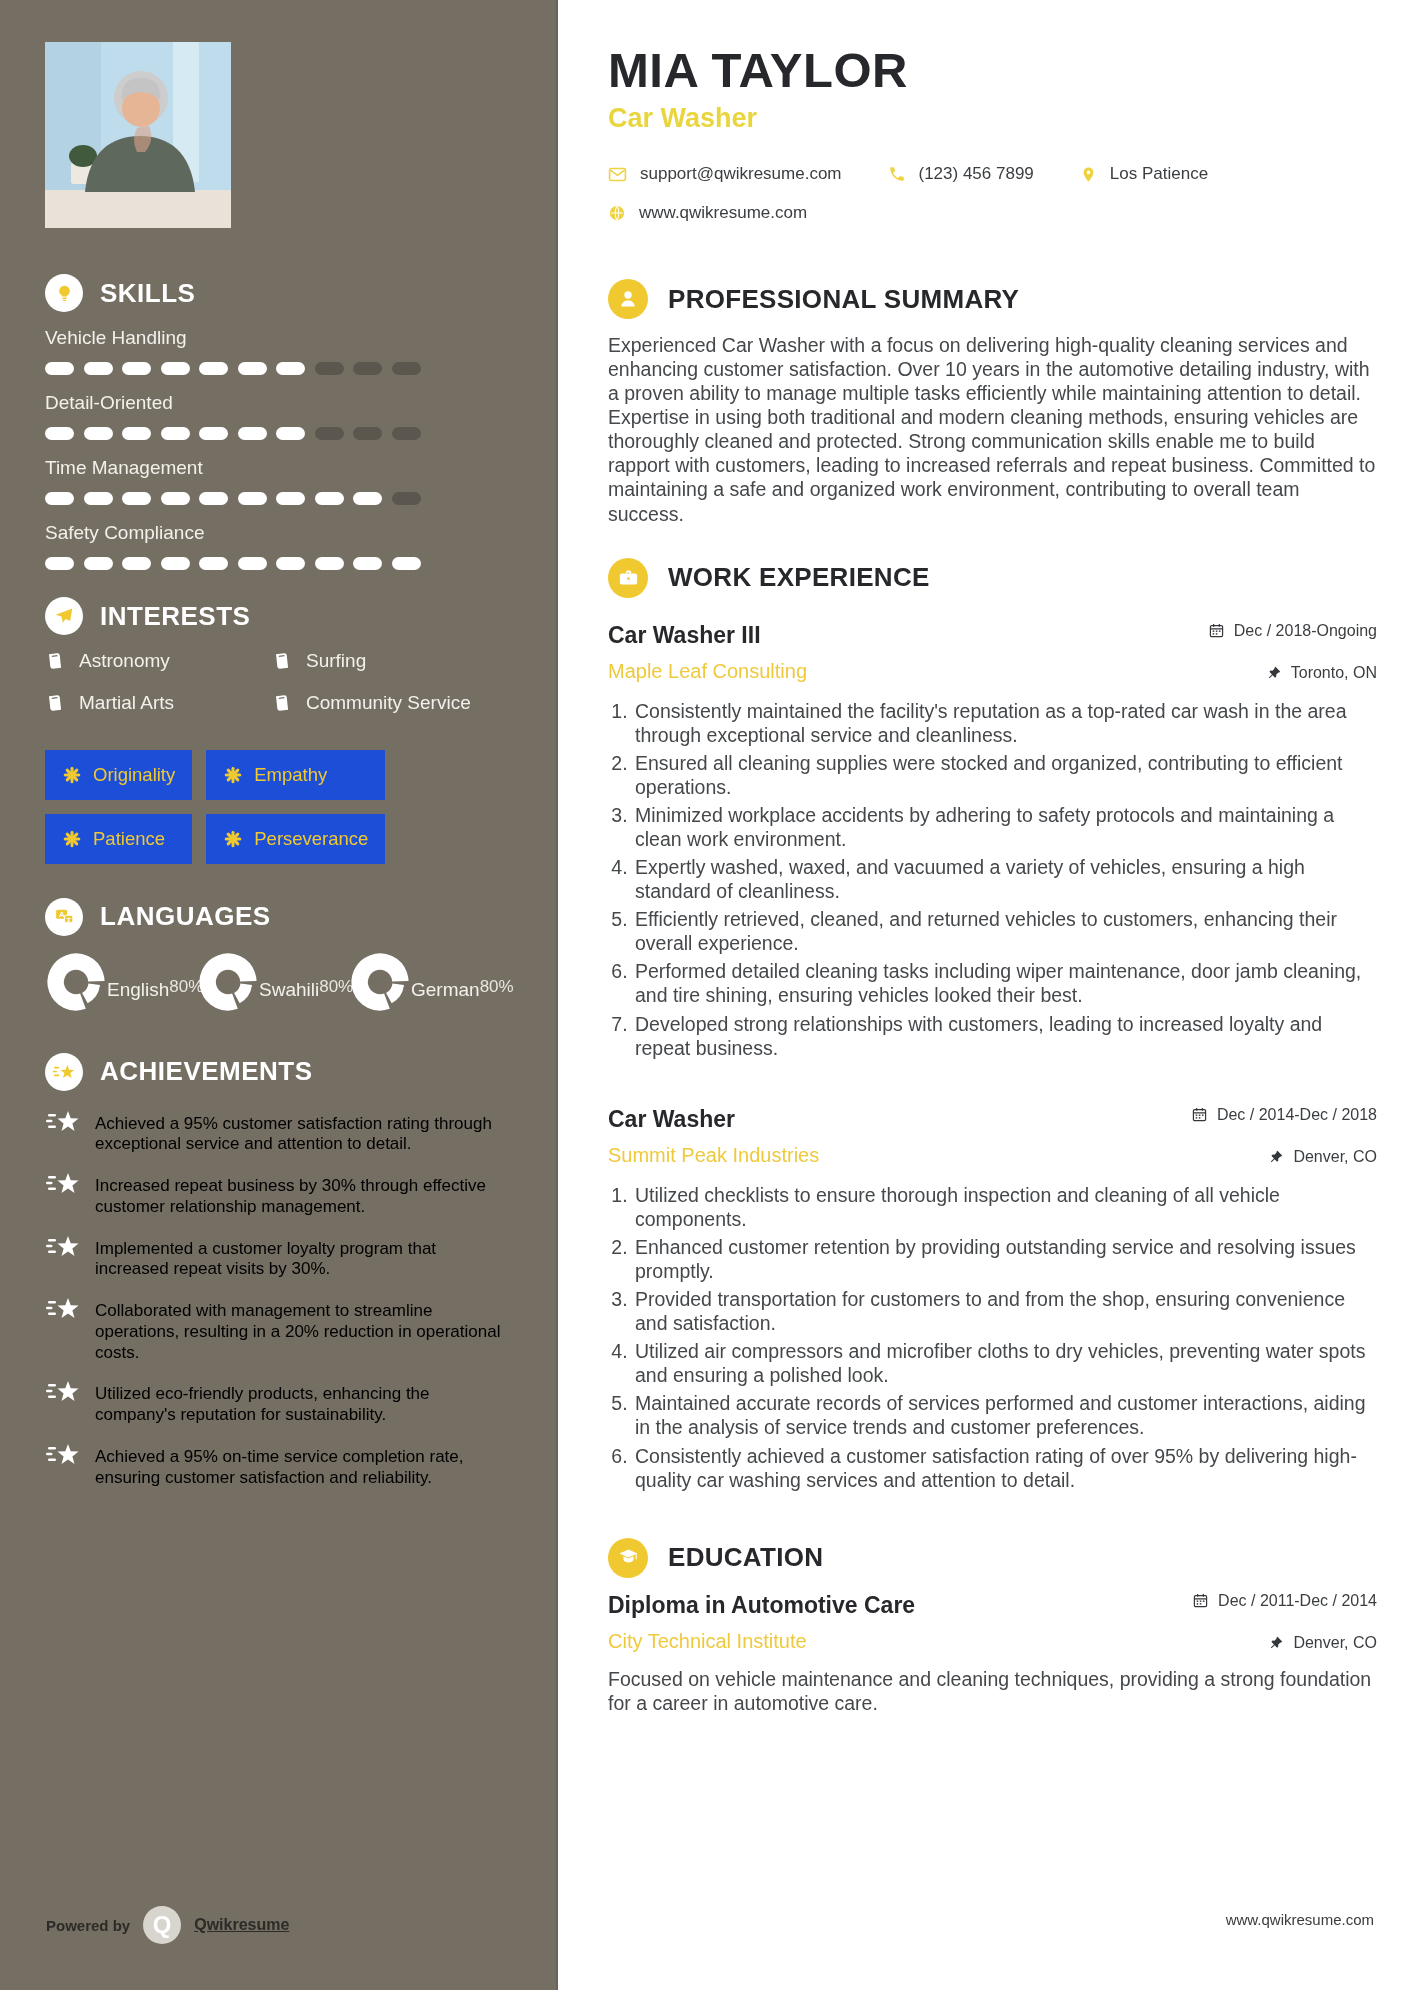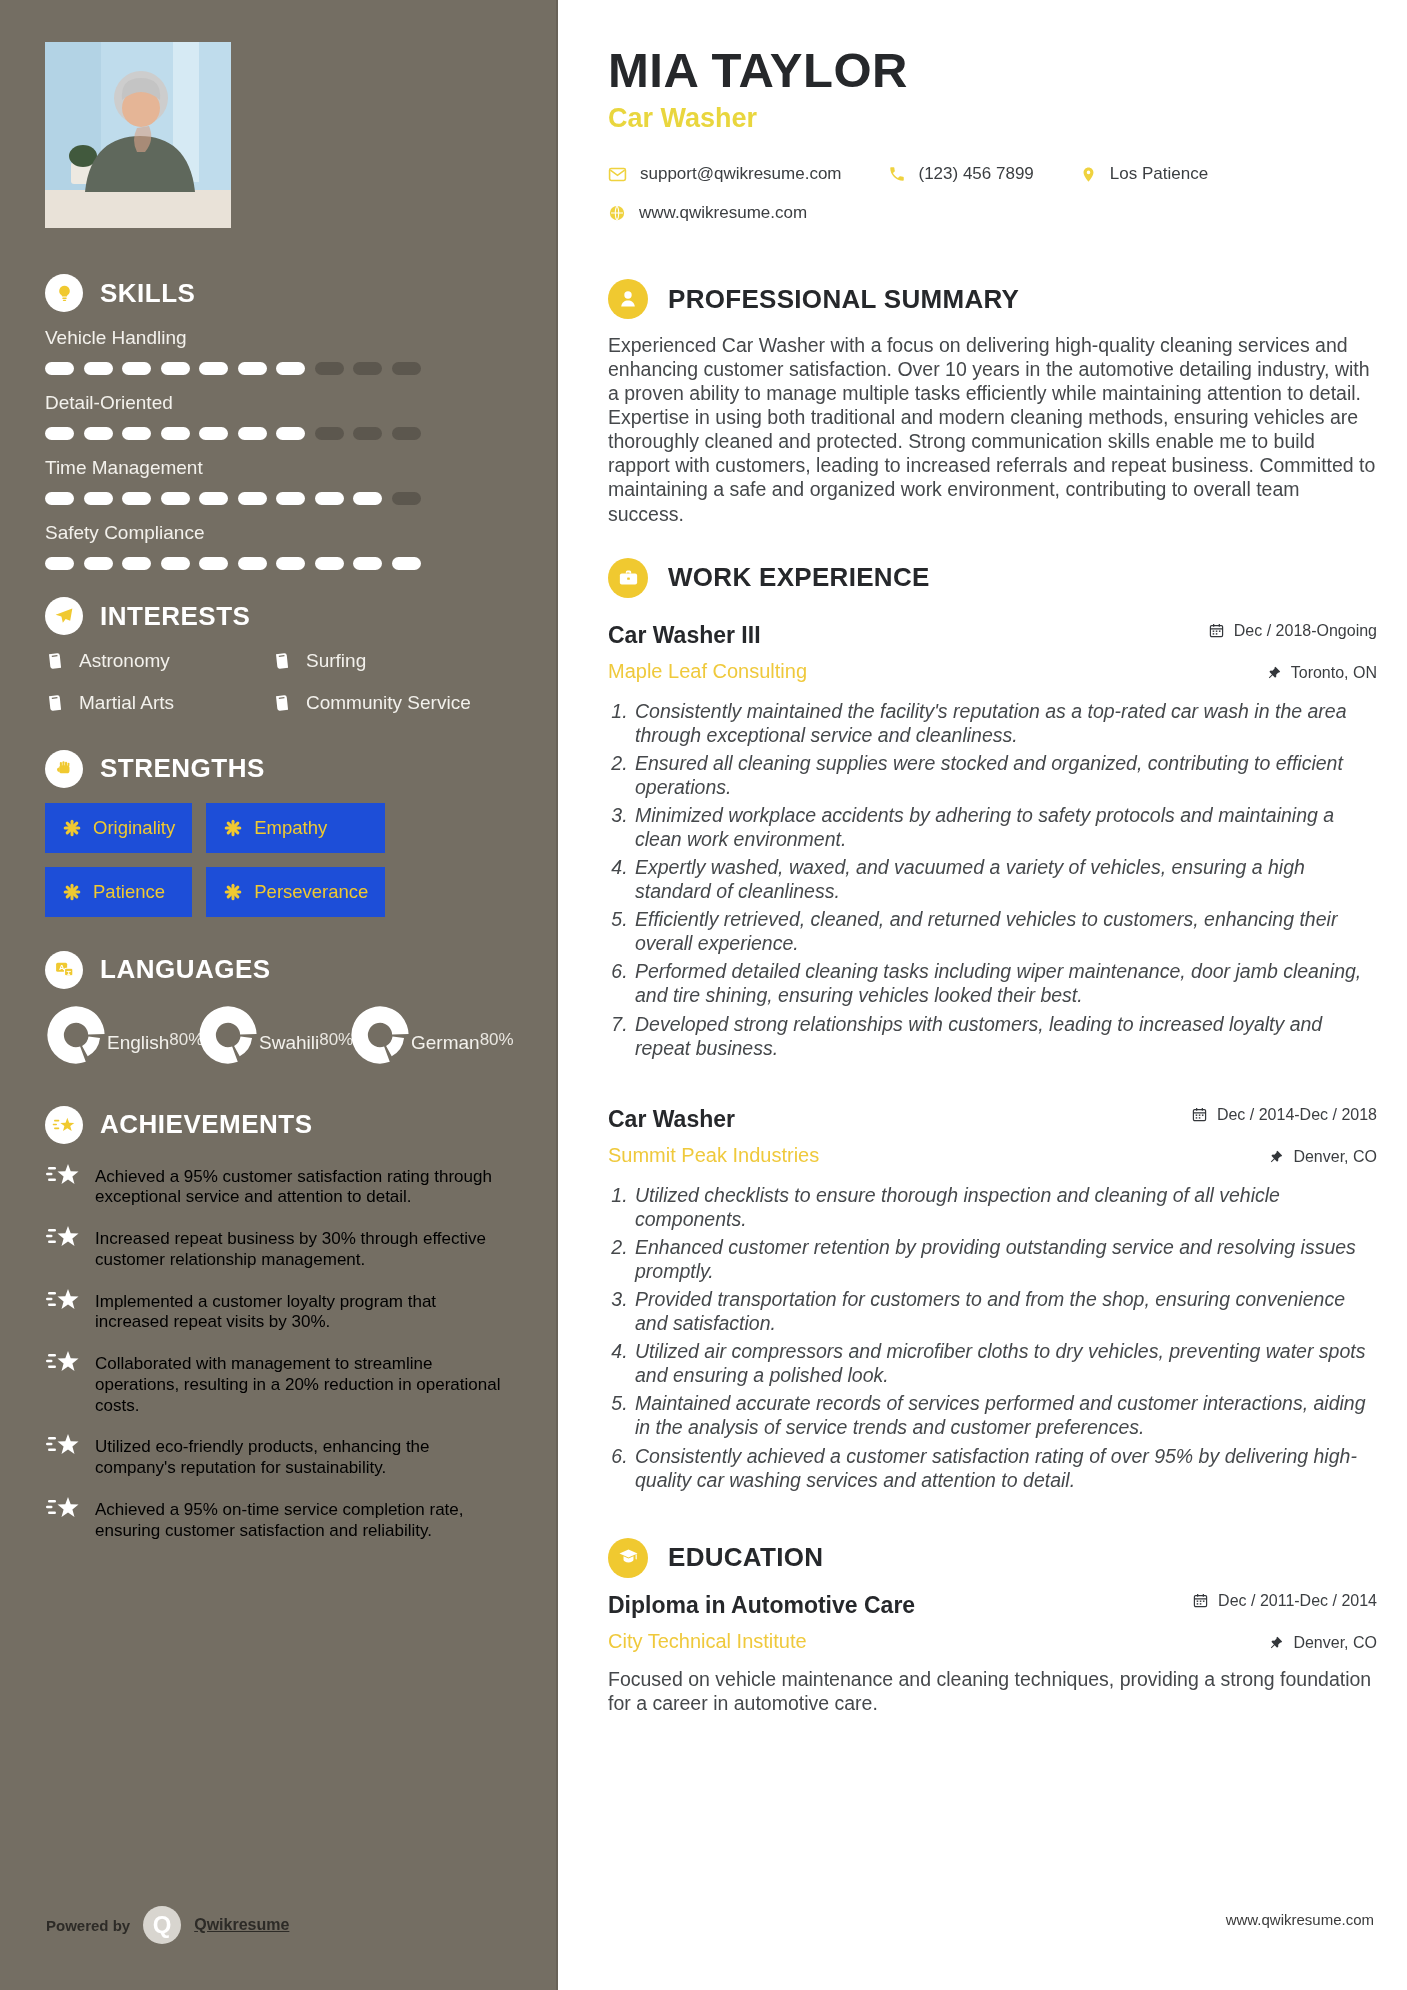--- a/index.html
+++ b/index.html
@@ -65,21 +65,21 @@
   .body-text { font-size: 19.5px; line-height: 1.235; color: #45484B; }
 
   .sec-we { margin-top: 32px; }
   .job { margin-top: 24px; margin-bottom: 46px; }
   .job-head { display: flex; justify-content: space-between; align-items: flex-start; }
   .job-title { font-size: 23px; font-weight: 700; color: #26282B; }
   .job-company { font-size: 20px; color: #EFC93C; margin-top: 11px; }
   .meta { display: flex; flex-direction: column; align-items: flex-end; gap: 24px; font-size: 16px; color: #3B3E41; }
   .meta-row { display: flex; align-items: center; gap: 9px; }
   .meta-row .icn { color: #33363A; display: flex; }
-  ol.bullets { margin-top: 16px; padding-left: 25px; font-size: 19.5px; line-height: 1.235; color: #45484B; font-style: italic; }
+  ol.bullets { margin-top: 16px; padding-left: 25px; font-size: 19.5px; line-height: 1.235; color: #45484B; }
   ol.bullets li { margin-bottom: 4px; padding-left: 2px; }
 
   .sec-edu { margin-top: 38px; }
   .edu-text { margin-top: 14px; }
 
   .main-footer { position: absolute; right: 33px; bottom: 62px; font-size: 15px; color: #3A3A3A; }
 </style>
 </head>
 <body>
 
@@ -214,35 +214,20 @@
             <span class="icn"><svg viewBox="0 0 20 20" width="20" height="20">
                 <path fill="currentColor" d="M5 2.6h8.2A2.4 2.4 0 0 1 15.6 5v12.4H7.4A2.4 2.4 0 0 1 5 15z"></path>
                 <path d="M7.6 5h5.6" stroke="#746E63" stroke-width="1.2"></path>
               </svg></span>
             <span>Community Service</span>
           </div>
         </div>
     </section>
 
     <section class="side-sec" style="margin-top:32px;">
-      <div class="side-head">
-        <span class="circle-white">
-          <svg viewBox="0 0 24 24" width="20" height="20">
-              <g fill="currentColor">
-                <rect x="7" y="3.6" width="2.5" height="5" rx="1.2"></rect>
-                <rect x="10.1" y="2.8" width="2.5" height="5.8" rx="1.2"></rect>
-                <rect x="13.2" y="3.2" width="2.5" height="5.4" rx="1.2"></rect>
-                <rect x="16.3" y="4.4" width="2.2" height="4.2" rx="1.1"></rect>
-                <rect x="6.2" y="7.6" width="12.4" height="9.6" rx="3.2"></rect>
-                <path d="M6.4 10.2c-2 .2-3 1.5-2.7 3 .3 1.6 1.4 2.4 2.7 2.4z"></path>
-              </g>
-            </svg>
-        </span>
-        <h2 class="side-title">STRENGTHS</h2>
-      </div>
       <div class="strengths-grid" id="strengths-grid">
           <div class="badge">
             <span class="icn">
               <svg viewBox="0 0 24 24" width="20" height="20">
                 <g fill="currentColor">
                   <rect x="10.2" y="2" width="3.6" height="20" rx="1.8"></rect>
                   <rect x="10.2" y="2" width="3.6" height="20" rx="1.8" transform="rotate(45 12 12)"></rect>
                   <rect x="10.2" y="2" width="3.6" height="20" rx="1.8" transform="rotate(90 12 12)"></rect>
                   <rect x="10.2" y="2" width="3.6" height="20" rx="1.8" transform="rotate(135 12 12)"></rect>
                   <circle cx="12" cy="12" r="4.2"></circle>

